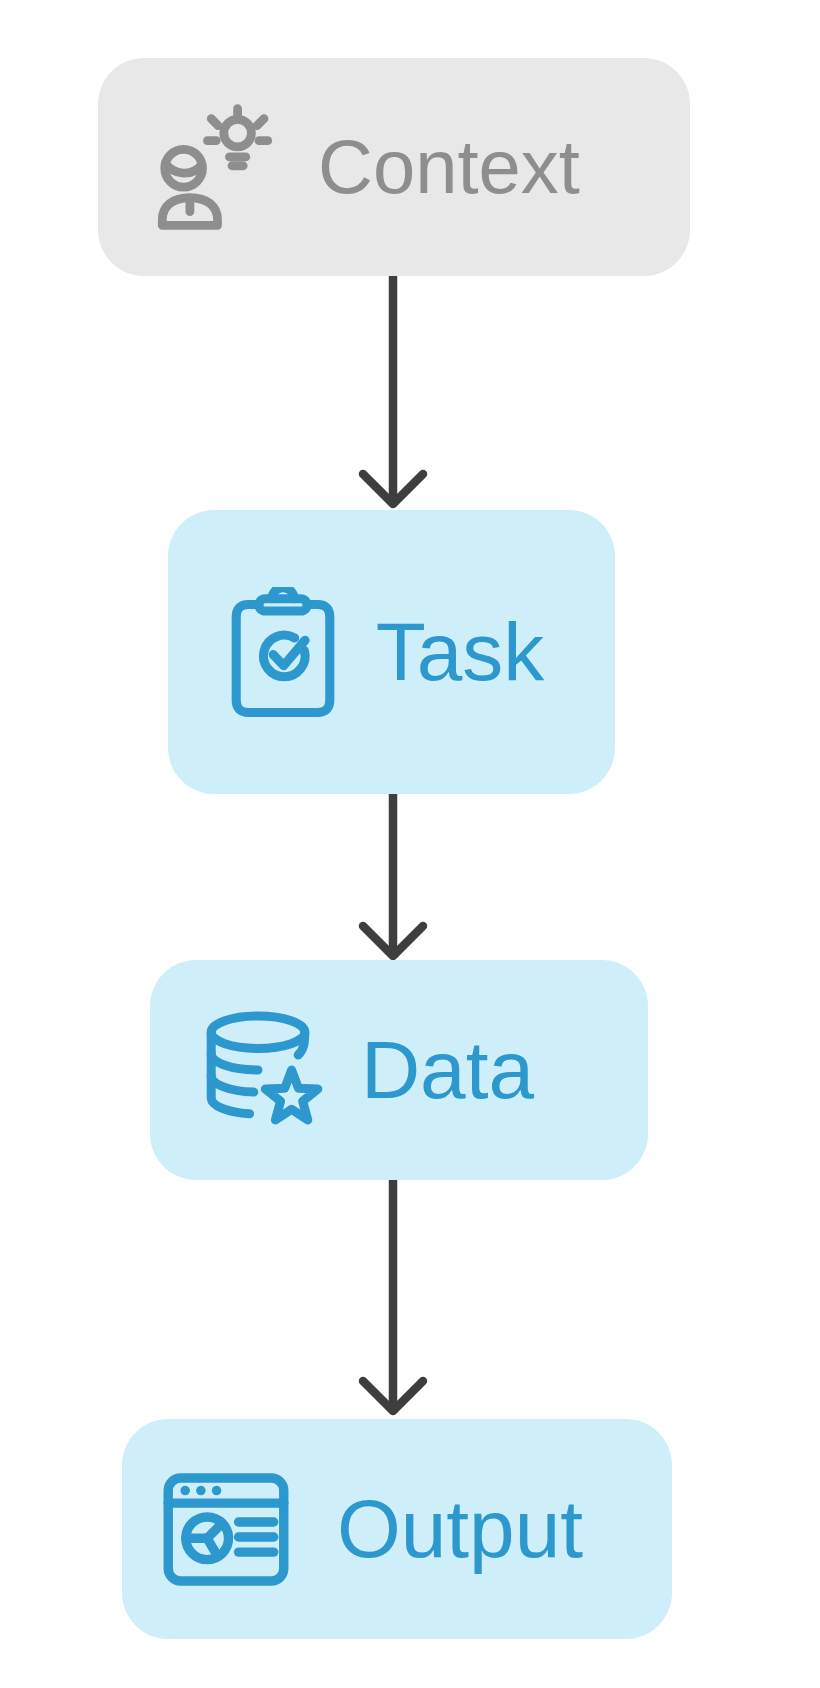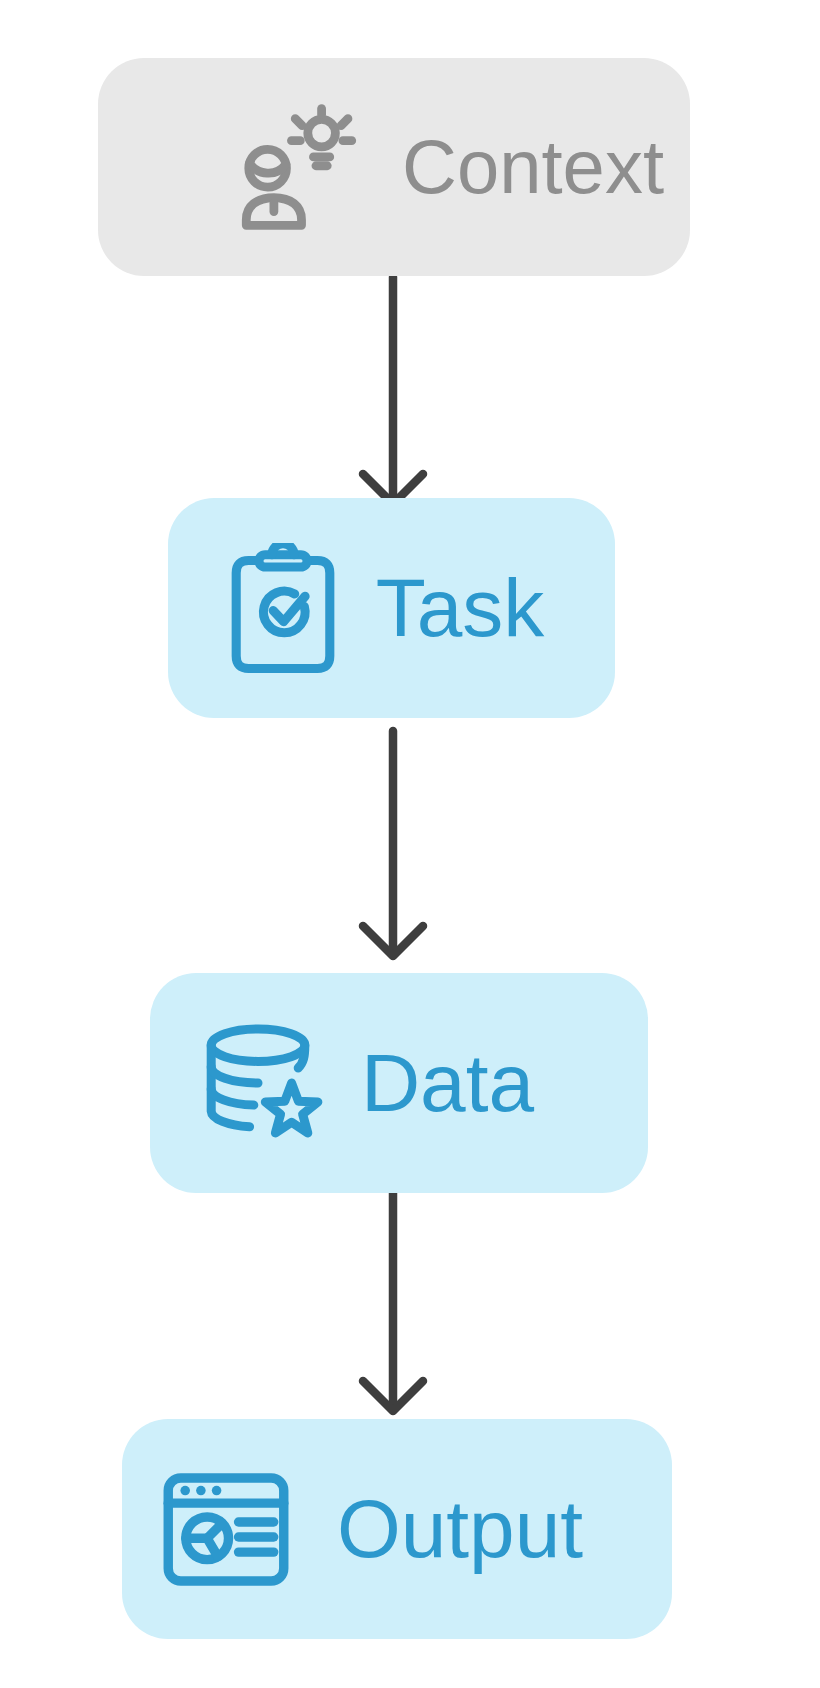--- a/index.html
+++ b/index.html
@@ -8,22 +8,22 @@
 
   .arrows { position:absolute; left:0; top:0; width:820px; height:1688px; pointer-events:none; }
   .arrows path, .arrows line { stroke:currentColor; stroke-width:8.5; fill:none;
                                stroke-linecap:round; stroke-linejoin:round; }
 
   .node { position:absolute; border-radius:46px; display:flex;
           align-items:center; justify-content:center; }
   .node .content { display:flex; align-items:center; }
   .node .label { line-height:1; white-space:nowrap; }
 
-  .node-context { left:98px;  top:58px;   width:592px; height:218px;justify-content:flex-end; }
-  .node-task    { left:168px; top:498px;  width:447px; height:220px; }
+  .node-context { left:98px;  top:58px;   width:592px; height:218px; }
+  .node-task    { left:168px; top:510px;  width:447px; height:284px; }
   .node-data    { left:150px; top:960px;  width:498px; height:220px; }
   .node-output  { left:122px; top:1419px; width:550px; height:220px; }
 
   .node-context .content { gap:44px; transform:translateX(-26px); }
   .node-task    .content { gap:41px; transform:translateX(-4px);  }
   .node-data    .content { gap:37px; transform:translateX(-30px); }
   .node-output  .content { gap:48px; transform:translateX(-24px); }
 
   .node-context .label { font-size:76px; }
   .node-task .label, .node-data .label, .node-output .label { font-size:82px; }
@@ -83,21 +83,21 @@
         <path d="M21,13.5 H13.5 Q4,13.5 4,23 V87 Q4,96.5 13.5,96.5 H66.5 Q76,96.5 76,87 V23 Q76,13.5 66.5,13.5 H59"></path>
         <rect x="21.5" y="9" width="37" height="9.5" rx="4.75"></rect>
         <path d="M31.5,9 A8.5,8.5 0 0 1 48.5,9"></path>
         <path d="M56.4,48.8 A16,16 0 1 1 49,39.2"></path>
         <path d="M32.5,52 L40.5,60.5 L57,41"></path>
       </svg>
       <span class="label">Task</span>
     </div>
   </div>
 
-  <div class="node node-data" style="background-color: rgb(206, 239, 250); color: rgb(44, 152, 205); margin-top: 13px;">
+  <div class="node node-data" style="background-color: rgb(206, 239, 250); color: rgb(44, 152, 205);">
     <div class="content">
       <svg class="icon icon-db" viewBox="0 0 100 100" stroke-width="7.5">
         <ellipse cx="45" cy="18.5" rx="39" ry="13.5"></ellipse>
         <path d="M6,18.5 L6,73.5 A39,13.5 0 0 0 38,86.5"></path>
         <path d="M84,18.5 C84,28 83,33 78.5,37.5"></path>
         <path d="M6,36.5 A39,13.5 0 0 0 45,50"></path>
         <path d="M6,55 A39,13.5 0 0 0 41.5,68.4"></path>
         <path d="M73,50 L78.7,65.2 L94.9,65.9 L82.2,76 L86.5,91.6 L73,82.7 L59.5,91.6 L63.8,76 L51.1,65.9 L67.3,65.2 Z"></path>
       </svg>
       <span class="label">Data</span>

